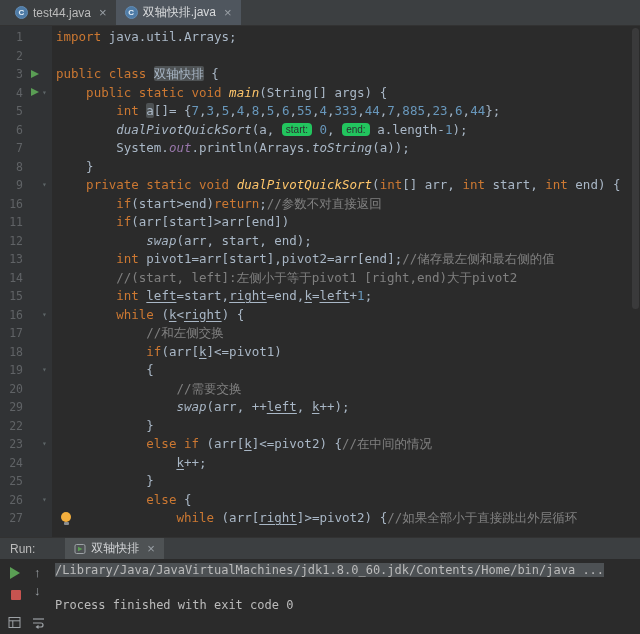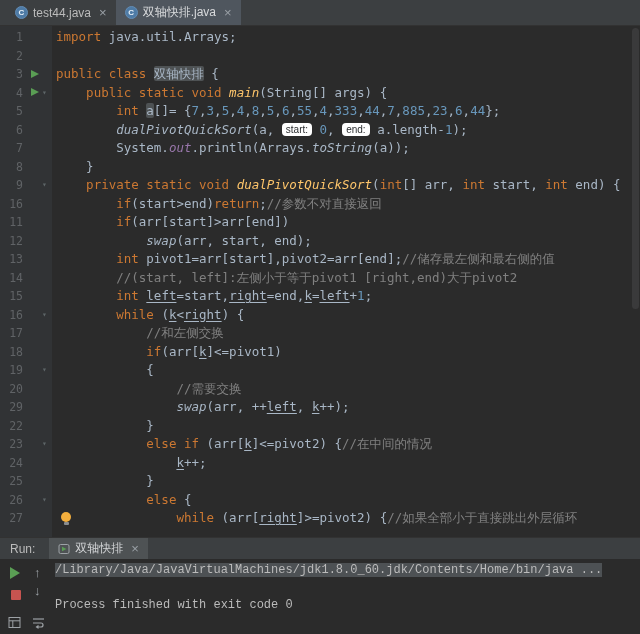--- a/index.html
+++ b/index.html
@@ -32,43 +32,43 @@
           color:var(--text-default,#a9b7c6); white-space:pre; overflow:hidden; }
   .code-line { height:18.5px; position:relative; }
   .tok-k  { color:var(--keyword,#cc7832); }
   .tok-n  { color:var(--number,#6897bb); }
   .tok-c  { color:var(--comment,#808080);margin-top:22px; }
   .tok-m  { color:var(--method,#ffc66b); font-style:italic; }
   .tok-sm { font-style:italic; }
   .tok-sf { color:var(--static-field,#9876aa); font-style:italic; }
   .tok-u  { text-decoration:underline; text-underline-offset:2px; }
   .tok-hl { background:var(--highlight-bg,#4e5254); border-radius:2px; }
-  .tok-h  { display:inline-block; background:#ffffff; color:#2c2e30; border-radius:4px; padding:0 4px;
+  .tok-h  { display:inline-block; background:#22c55e; color:#2c2e30; border-radius:4px; padding:0 4px;
             font:10px/13px "Liberation Sans",sans-serif; vertical-align:1px; }
 
   .bulb { position:absolute; left:5px; top:3px; width:10px; height:10px; border-radius:50%;
           background:var(--bulb-yellow,#f4af3d); }
   .bulb:after { content:""; position:absolute; left:2.5px; top:9.5px; width:5px; height:3px;
                 background:#8a8d90; border-radius:1px; }
 
   .scrollbar { position:absolute; right:0; top:0; width:9px; height:100%; }
   .scroll-thumb { position:absolute; right:1px; top:2px; width:7px; height:55%;
                   background:rgba(169,175,180,0.12); border-radius:4px; }
 
   
   .runheader { height:22px; flex:none; background:var(--window-bg,#3c3f41); border-top:1px solid #323232;
                display:flex; align-items:stretch; padding-left:10px; font-size:12px; color:var(--ui-text,#bbbbbb); }
-  .runlabel { margin-right:14px; align-self:center; }
+  .runlabel { margin-right:30px; align-self:center; }
   .runtab { display:flex; align-items:center; gap:5px; padding:0 9px; background:#4e5254; color:#d0d2d4; }
   .runtab .close { margin-left:3px; color:#9aa0a6; font-size:13px; line-height:1; }
 
   .runbody { height:75px; flex:none; position:relative; background:var(--editor-bg,#2b2b2b); }
   .console { position:absolute; left:55px; top:3px; right:2px;
              font:12px/17.5px "DejaVu Sans Mono",monospace; color:#bbbbbb; white-space:pre; overflow:hidden; }
-  .console-line { height:17.5px;font-family:Liberation Mono, monospace; }
+  .console-line { height:17.5px; }
   .console .sel { background:var(--console-selection,#4d5154); }
 
   .icon-btn { position:absolute; cursor:default; }
   .ib-rerun { left:10px; top:8px; width:0; height:0; border-left:10px solid var(--run-green,#5a9e54);
               border-top:6px solid transparent; border-bottom:6px solid transparent; }
   .ib-stop  { left:11px; top:31px; width:10px; height:10px; background:var(--stop-red,#c75450); border-radius:1px; }
   .ib-up, .ib-down { color:#9da2a6; font-size:13px; line-height:13px; font-weight:bold; }
   .ib-up   { left:34px; top:7px; }
   .ib-down { left:34px; top:25px; }
   .ib-layout   { left:8px;  top:57px; }

